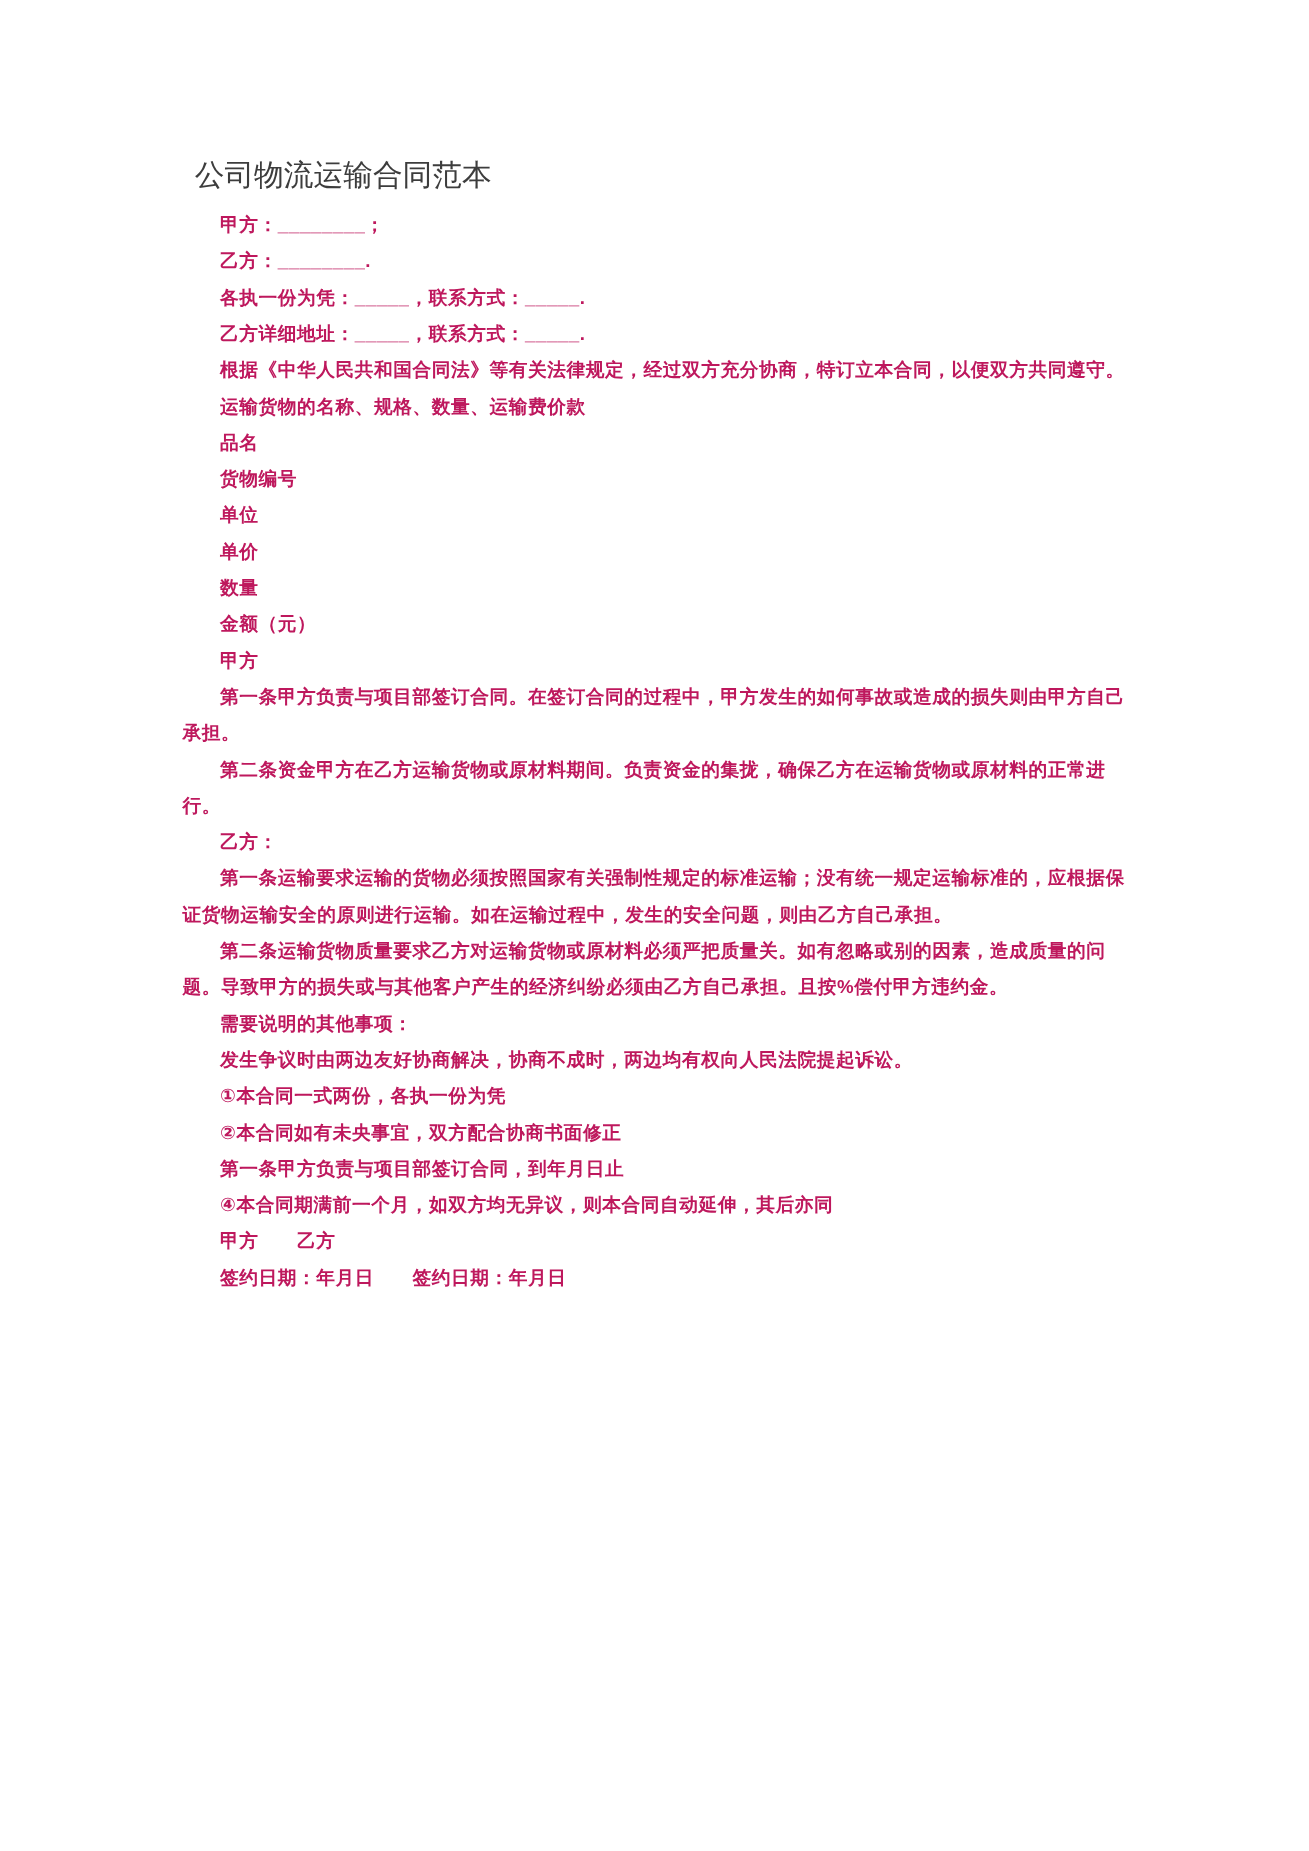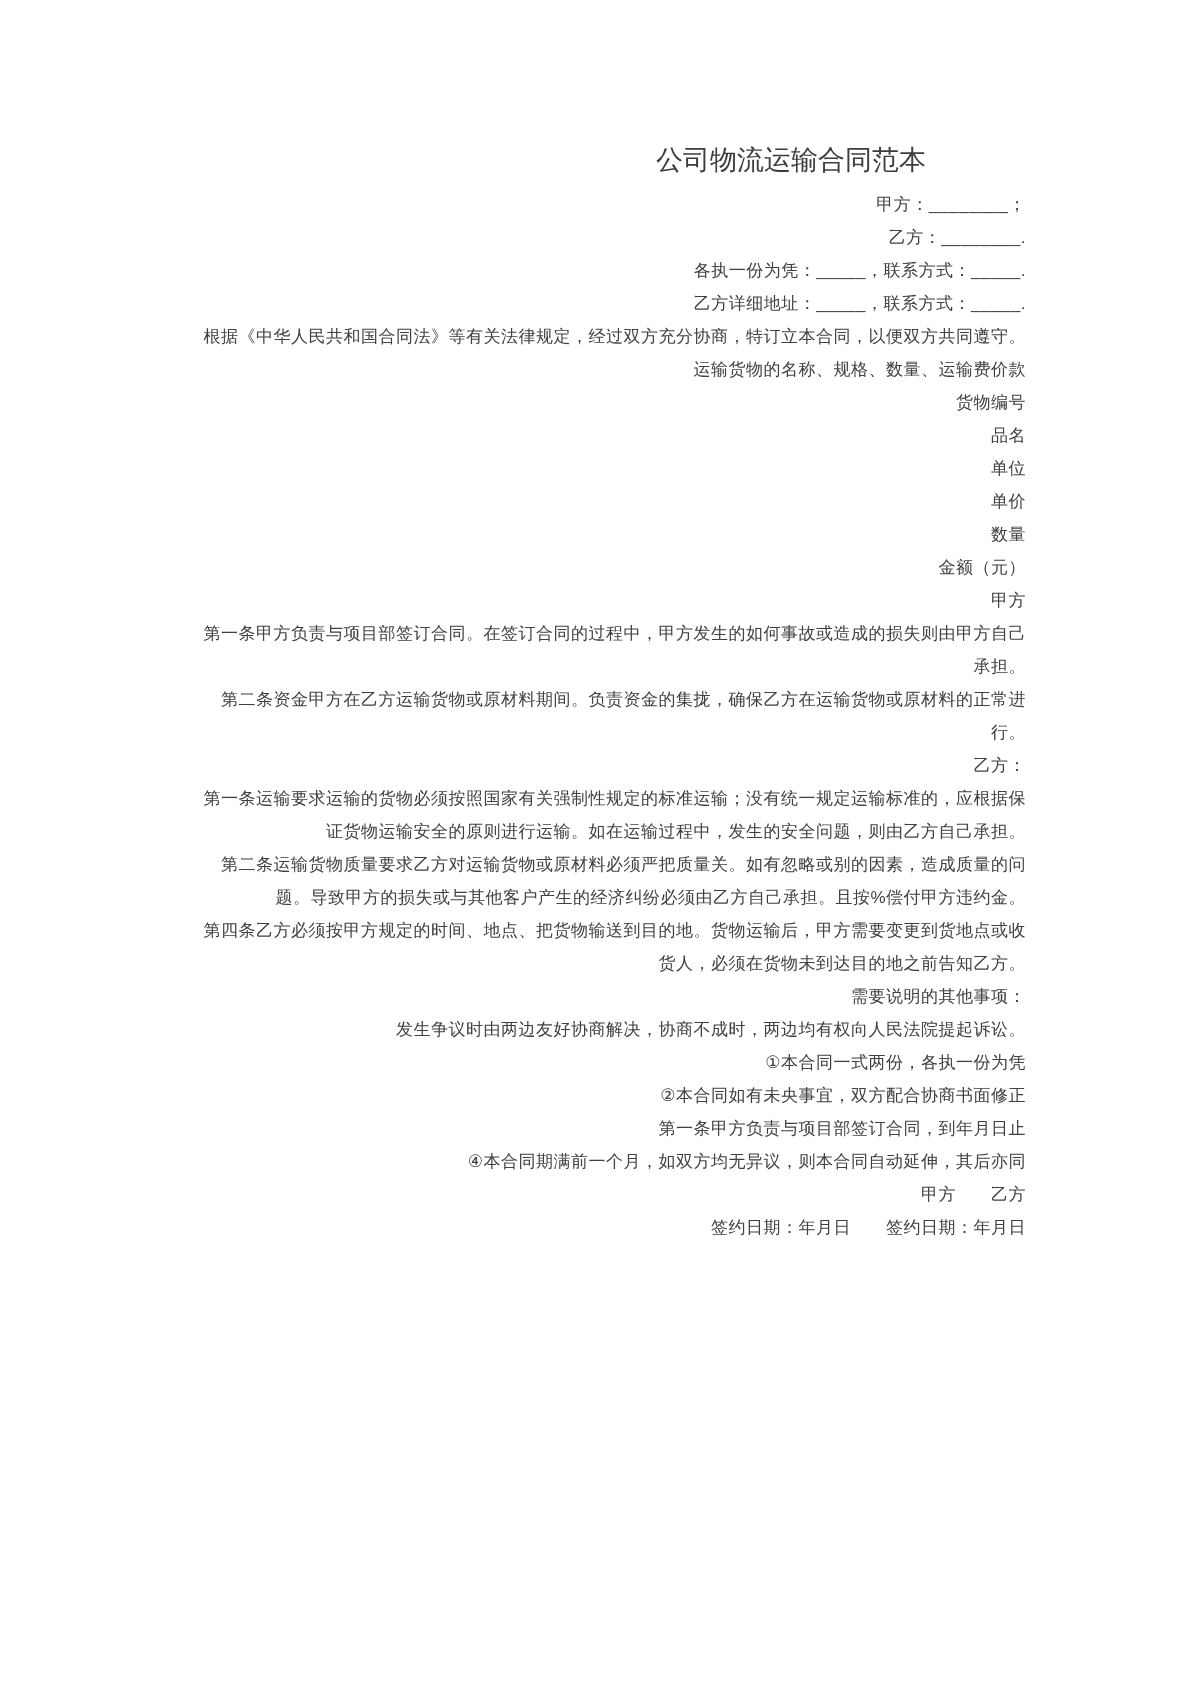--- a/index.html
+++ b/index.html
@@ -9,66 +9,65 @@
     height: 1683px;
     background: #ffffff;
     font-family: "Liberation Sans", "DejaVu Sans", sans-serif;
     overflow: hidden;
   }
   .page {
     width: 1086px;
     height: 1683px;
     background: #ffffff;
     padding: 145px 160px 40px 166px;
-    text-align: right;
   }
   .doc-title {
     font-family: "DejaVu Serif", "Liberation Serif", serif;
     font-weight: 400;
     font-size: 27px;
     line-height: 30px;
     color: #3d3d3d;
     margin: 0 0 13px 11px;
   }
   .doc-body { width: 860px; }
   .para {
     margin: 0;
     font-size: 17px;
     line-height: 33px;
-    color: #404040;
+    color: #be185d;
     text-indent: 2em;
     letter-spacing: 0.5px;
     word-break: break-all;
+    font-weight: bold;
   }
 </style>
 </head>
 <body>
 
 <div class="page">
   <h1 class="doc-title">公司物流运输合同范本</h1>
   <div class="doc-body">
       <p class="para">甲方：________；</p>
       <p class="para">乙方：________.</p>
       <p class="para">各执一份为凭：_____，联系方式：_____.</p>
       <p class="para">乙方详细地址：_____，联系方式：_____.</p>
       <p class="para">根据《中华人民共和国合同法》等有关法律规定，经过双方充分协商，特订立本合同，以便双方共同遵守。</p>
       <p class="para">运输货物的名称、规格、数量、运输费价款</p>
+      <p class="para">品名</p>
       <p class="para">货物编号</p>
-      <p class="para">品名</p>
       <p class="para">单位</p>
       <p class="para">单价</p>
       <p class="para">数量</p>
       <p class="para">金额（元）</p>
       <p class="para">甲方</p>
       <p class="para">第一条甲方负责与项目部签订合同。在签订合同的过程中，甲方发生的如何事故或造成的损失则由甲方自己承担。</p>
       <p class="para">第二条资金甲方在乙方运输货物或原材料期间。负责资金的集拢，确保乙方在运输货物或原材料的正常进行。</p>
       <p class="para">乙方：</p>
       <p class="para">第一条运输要求运输的货物必须按照国家有关强制性规定的标准运输；没有统一规定运输标准的，应根据保证货物运输安全的原则进行运输。如在运输过程中，发生的安全问题，则由乙方自己承担。</p>
       <p class="para">第二条运输货物质量要求乙方对运输货物或原材料必须严把质量关。如有忽略或别的因素，造成质量的问题。导致甲方的损失或与其他客户产生的经济纠纷必须由乙方自己承担。且按%偿付甲方违约金。</p>
-      <p class="para">第四条乙方必须按甲方规定的时间、地点、把货物输送到目的地。货物运输后，甲方需要变更到货地点或收货人，必须在货物未到达目的地之前告知乙方。</p>
       <p class="para">需要说明的其他事项：</p>
       <p class="para">发生争议时由两边友好协商解决，协商不成时，两边均有权向人民法院提起诉讼。</p>
       <p class="para">①本合同一式两份，各执一份为凭</p>
       <p class="para">②本合同如有未央事宜，双方配合协商书面修正</p>
       <p class="para">第一条甲方负责与项目部签订合同，到年月日止</p>
       <p class="para">④本合同期满前一个月，如双方均无异议，则本合同自动延伸，其后亦同</p>
       <p class="para">甲方　　乙方</p>
       <p class="para">签约日期：年月日　　签约日期：年月日</p>
     </div>
 </div>

